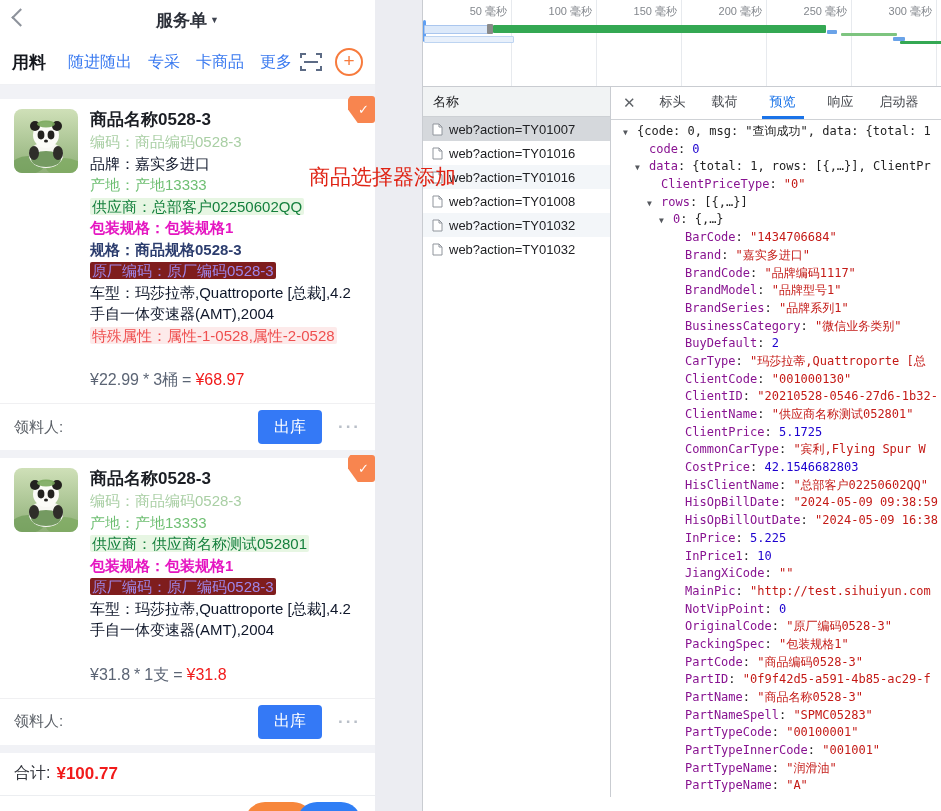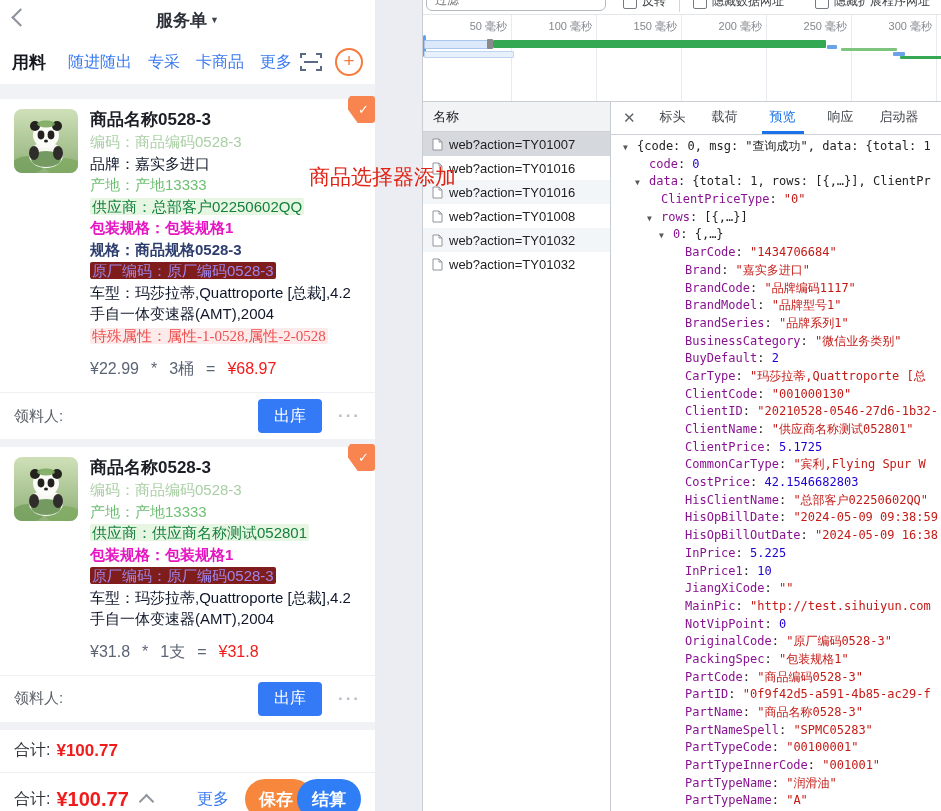--- a/index.html
+++ b/index.html
@@ -28,22 +28,22 @@
   .info{margin-left:12px;min-width:0;flex:1;}
   .ptitle{font-size:17px;font-weight:bold;color:#1b1e24;line-height:22px;}
   .field{font-size:15px;line-height:21.5px;}
   .f-code{color:#a9cfa4;}
   .f-plain{color:#0f172a;}
   .f-green{color:#6fbf73;}
   .f-supplier{color:#15803d;background:#e7f6e3;border-radius:2px;padding:0 2px;}
   .f-magenta{color:#e515c1;font-weight:bold;}
   .f-spec{color:#2c3d6e;font-weight:bold;}
   .f-purple{color:#9f86e8;background:#7f1d1d;border-radius:2px;padding:0 2px;}
-  .f-special{color:#ef4f4f;background:#fdeaea;border-radius:2px;padding:0 2px;font-family:Liberation Serif, serif;}
-  .price-row{margin-top:12px;font-size:16px;color:#5c6575;display:flex;gap:12px;align-items:baseline;}
+  .f-special{color:#ef4f4f;background:#fdeaea;border-radius:2px;padding:0 2px;}
+  .price-row{margin-top:24px;font-size:16px;color:#5c6575;display:flex;gap:4px;align-items:baseline;}
   .price-total{color:#f11b1b;}
   .badge{position:absolute;top:-3px;right:0px;width:27px;height:27px;background:#f8854f;
          clip-path:polygon(8% 0,100% 0,100% 100%,36% 100%,0 50%,0 12%);
          border-radius:3px;color:#fff;font-size:13px;font-weight:bold;
          display:flex;align-items:center;justify-content:center;padding-left:4px;box-sizing:border-box;}
   .picker-row{height:46px;display:flex;align-items:center;padding:0 14px;border-top:1px solid #f0f0f2;background:#fff;}
   .picker-label{font-size:15px;color:#5b6067;}
   .out-btn{margin-left:auto;width:64px;height:34px;background:#3479f6;border:none;border-radius:4px;
            color:#fff;font-size:16px;font-family:inherit;}
   .dots{margin-left:16px;color:#b9bfc8;font-size:17px;font-weight:bold;letter-spacing:2px;}
@@ -271,36 +271,20 @@
         <span class="pill pill-save">保存</span>
         <span class="pill pill-checkout">结算</span>
       </span>
     </div>
   </div>
 
   <div class="gap"></div>
 
   <div class="devtools">
 
-    <div class="ft-row">
-      <input class="ft-input" placeholder="过滤" style="">
-      <span class="cbgrp" style="left:200px">
-        <span class="cb"></span>
-        <span>反转</span>
-      </span>
-      <span class="ft-sep"></span>
-      <span class="cbgrp" style="left:270px">
-        <span class="cb"></span>
-        <span>隐藏数据网址</span>
-      </span>
-      <span class="cbgrp" style="left:392px">
-        <span class="cb"></span>
-        <span>隐藏扩展程序网址</span>
-      </span>
-    </div>
 
     <div class="ruler">
       <div class="vline" style="left:88px"></div>
       <div class="vline" style="left:173px"></div>
       <div class="vline" style="left:258px"></div>
       <div class="vline" style="left:343px"></div>
       <div class="vline" style="left:428px"></div>
       <div class="vline" style="left:513px"></div>
       <span class="tick" style="left:4px">50 毫秒</span>
       <span class="tick" style="left:89px">100 毫秒</span>

